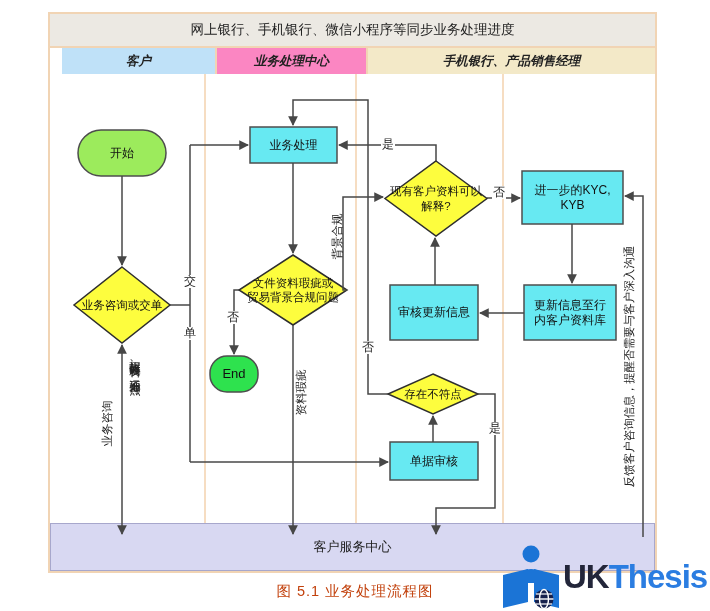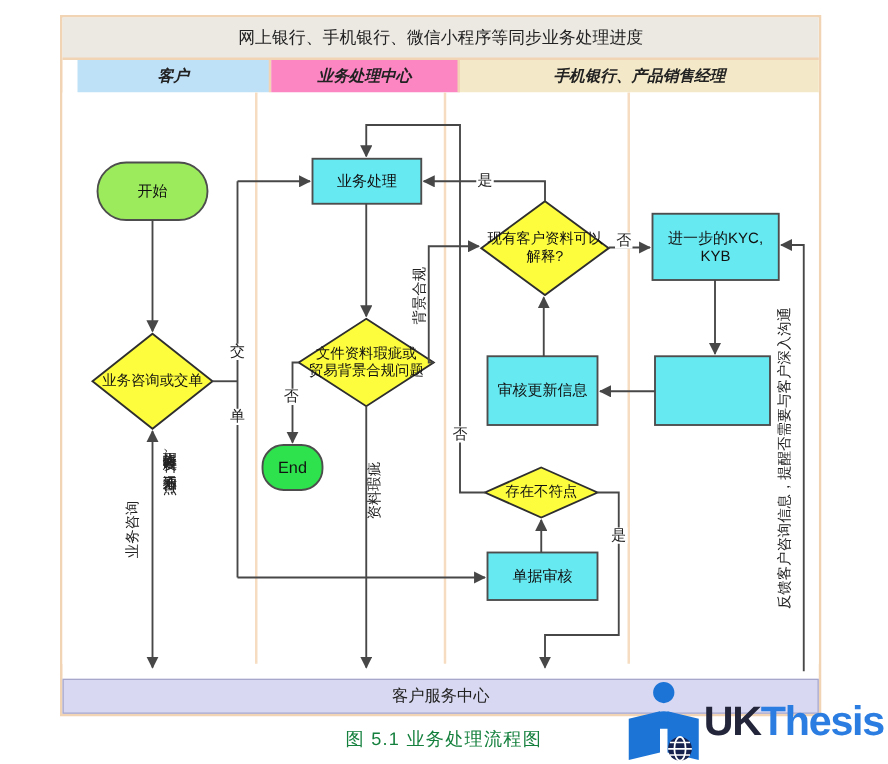--- a/index.html
+++ b/index.html
@@ -16,39 +16,39 @@
          font-size:12.5px;font-weight:bold;font-style:italic;color:#222;
          border-right:2px solid #f1d4b4;box-sizing:border-box;}
   .hcell:last-child{border-right:none;}
   .hc1{width:155px;background:#bfe1f8;}
   .hc2{width:151px;background:#fb86c2;}
   .hc3{width:147px;background:#ccf19e;}
   .hc4{flex:1;background:#f3e9c8;}
   .body-area{position:absolute;left:0;top:60px;width:100%;bottom:40px;background:#ffffff;}
   .vdiv{position:absolute;top:0;bottom:0;width:2px;background:#f6ddc2;}
   .vd1{left:154px;} .vd2{left:305px;} .vd3{left:452px;}
-  .footer-bar{position:absolute;left:0;bottom:0;width:100%;height:28px;background:#d8d8f2;
+  .footer-bar{position:absolute;left:0;bottom:0;width:100%;height:48px;background:#d8d8f2;
               border:1px solid #a7a7cc;box-sizing:border-box;
               display:flex;align-items:center;justify-content:center;font-size:13px;color:#222;}
   
   svg.diagram{position:absolute;left:0;top:0;pointer-events:none;}
   
   .nlabel{position:absolute;display:flex;align-items:center;justify-content:center;
           text-align:center;font-size:12px;color:#111;line-height:1.25;}
   .nlabel .two{display:block;}
   .small{font-size:11.5px;}
   .elabel{position:absolute;font-size:12px;color:#222;background:#ffffff;
           padding:0 1px;line-height:13px;text-align:center;}
   .rlabel{position:absolute;font-size:11.5px;color:#222;white-space:nowrap;
           text-align:center;transform:rotate(-90deg);line-height:13px;}
   .ulabel{position:absolute;font-size:11.5px;color:#222;
           writing-mode:vertical-rl;text-orientation:upright;letter-spacing:1px;line-height:14px;}
   
   .caption{position:absolute;left:0;top:582px;width:710px;text-align:center;
-           font-size:14.5px;color:#15803d;letter-spacing:1px;}
+           font-size:14.5px;color:#c2410c;letter-spacing:1px;}
   .logo{position:absolute;left:499px;top:545px;display:flex;align-items:center;}
   .logo-text{font-size:33px;font-weight:bold;letter-spacing:-1px;line-height:60px;}
   .logo-uk{color:#23263a;} .logo-thesis{color:#2b7de1;}
 </style>
 </head>
 <body>
 
 <div class="stage">
 
   <div class="table">
@@ -138,20 +138,26 @@
   </div>
   <div class="nlabel" style="left:390px;top:285px;width:88px;height:55px;">审核更新信息</div>
   <div class="nlabel small" style="left:388px;top:374px;width:90px;height:40px;">存在不符点</div>
   <div class="nlabel" style="left:390px;top:442px;width:88px;height:38px;">单据审核</div>
   <div class="nlabel" style="left:522px;top:171px;width:101px;height:53px;">
     <span>
         <span class="two">进一步的KYC,</span>
         <span class="two">KYB</span>
       </span>
   </div>
+  <div class="nlabel" style="left:524px;top:285px;width:92px;height:55px;">
+    <span>
+        <span class="two">更新信息至行</span>
+        <span class="two">内客户资料库</span>
+      </span>
+  </div>
 
   <div class="elabel" style="left:183px;top:275px;">交</div>
   <div class="elabel" style="left:183px;top:327px;">单</div>
   <div class="elabel" style="left:226px;top:311px;">否</div>
   <div class="elabel" style="left:381px;top:138px;">是</div>
   <div class="elabel" style="left:361px;top:341px;">否</div>
   <div class="elabel" style="left:492px;top:186px;">否</div>
   <div class="elabel" style="left:488px;top:422px;">是</div>
   <div class="rlabel" style="left:307px;top:230px;width:60px;">背景合规</div>
   <div class="rlabel" style="left:271px;top:386px;width:60px;">资料瑕疵</div>

